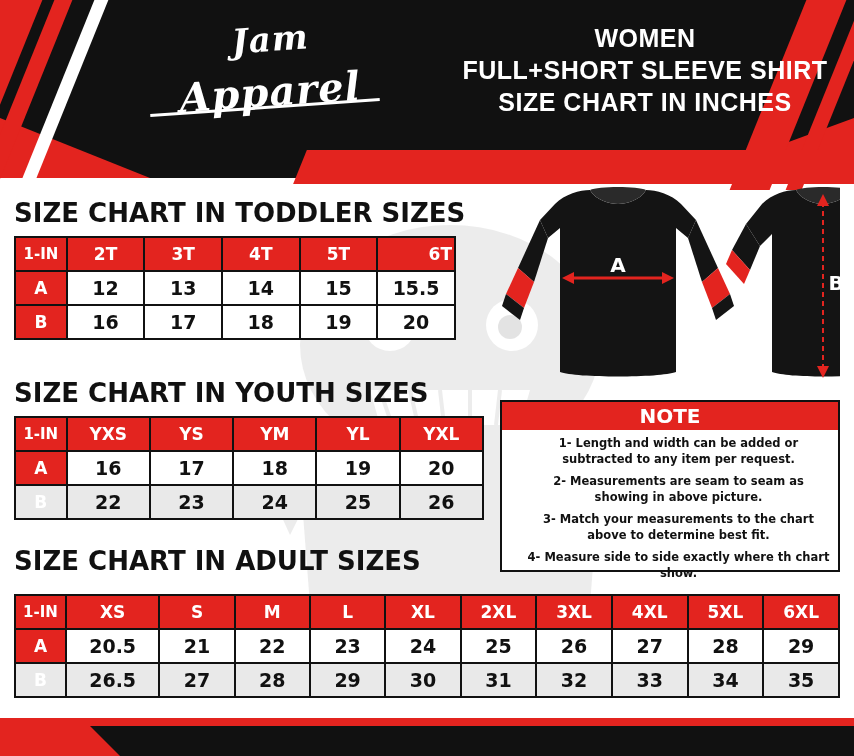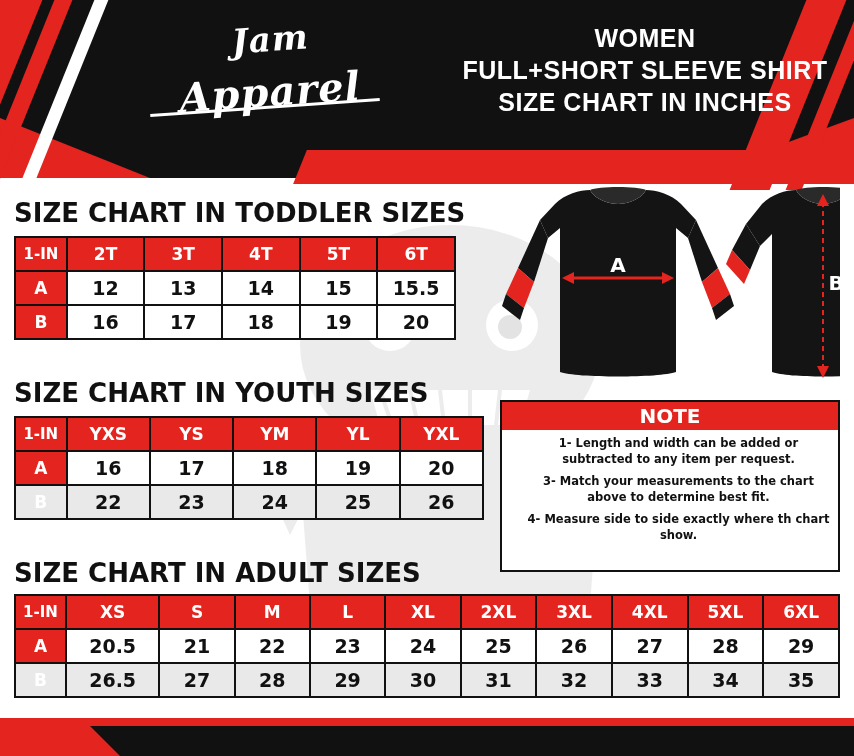--- a/index.html
+++ b/index.html
@@ -176,21 +176,21 @@
 
   <div class="sec-title" style="left:14px; top:198px;">SIZE CHART IN TODDLER  SIZES</div>
   <table class="sz" style="left:14px; top:236px; width:442px;">
     <thead>
       <tr>
         <th class="corner" style="width:52px;">1-IN</th>
         <th style="width:78px;">2T</th>
         <th style="width:78px;">3T</th>
         <th style="width:78px;">4T</th>
         <th style="width:78px;">5T</th>
-        <th style="width:78px;">6T</th>
+        <th style="width:78px;text-align:right;">6T</th>
       </tr>
     </thead>
     <tbody>
       <tr>
         <td class="rowlab">A</td>
         <td>12</td>
         <td>13</td>
         <td>14</td>
         <td>15</td>
         <td>15.5</td>
@@ -231,21 +231,21 @@
         <td class="rowlab">B</td>
         <td>22</td>
         <td>23</td>
         <td>24</td>
         <td>25</td>
         <td>26</td>
       </tr>
     </tbody>
   </table>
 
-  <div class="sec-title" style="left:14px; top:558px;">SIZE CHART IN ADULT SIZES</div>
+  <div class="sec-title" style="left:14px; top:546px;">SIZE CHART IN ADULT SIZES</div>
   <table class="sz" style="left:14px; top:594px; width:826px;">
     <thead>
       <tr>
         <th class="corner" style="width:52px;">1-IN</th>
         <th style="width:95px;margin-top:26px;">XS</th>
         <th style="width:77px;">S</th>
         <th style="width:77px;">M</th>
         <th style="width:77px;">L</th>
         <th style="width:77px;">XL</th>
         <th style="width:77px;">2XL</th>
@@ -319,18 +319,19 @@
       <polygon points="323,8 317,20 329,20" fill="#e3241f"></polygon>
       <polygon points="323,192 317,180 329,180" fill="#e3241f"></polygon>
       <text x="336" y="104" text-anchor="middle" font-family="DejaVu Sans, sans-serif" font-size="20" font-weight="bold" fill="#ffffff">B</text>
     </g>
   </svg>
 
   <div class="note-box">
     <div class="note-head">NOTE</div>
     <div class="note-body">
       <p>1- Length and width can be added or subtracted to any item per request.</p>
+      <p>2- Measurements are seam to seam  as showing in above picture.</p>
       <p>3- Match your measurements to the chart above to determine best fit.</p>
       <p>4- Measure side to side exactly where th chart show.</p>
     </div>
   </div>
 
 </div>
 
 </body></html>

